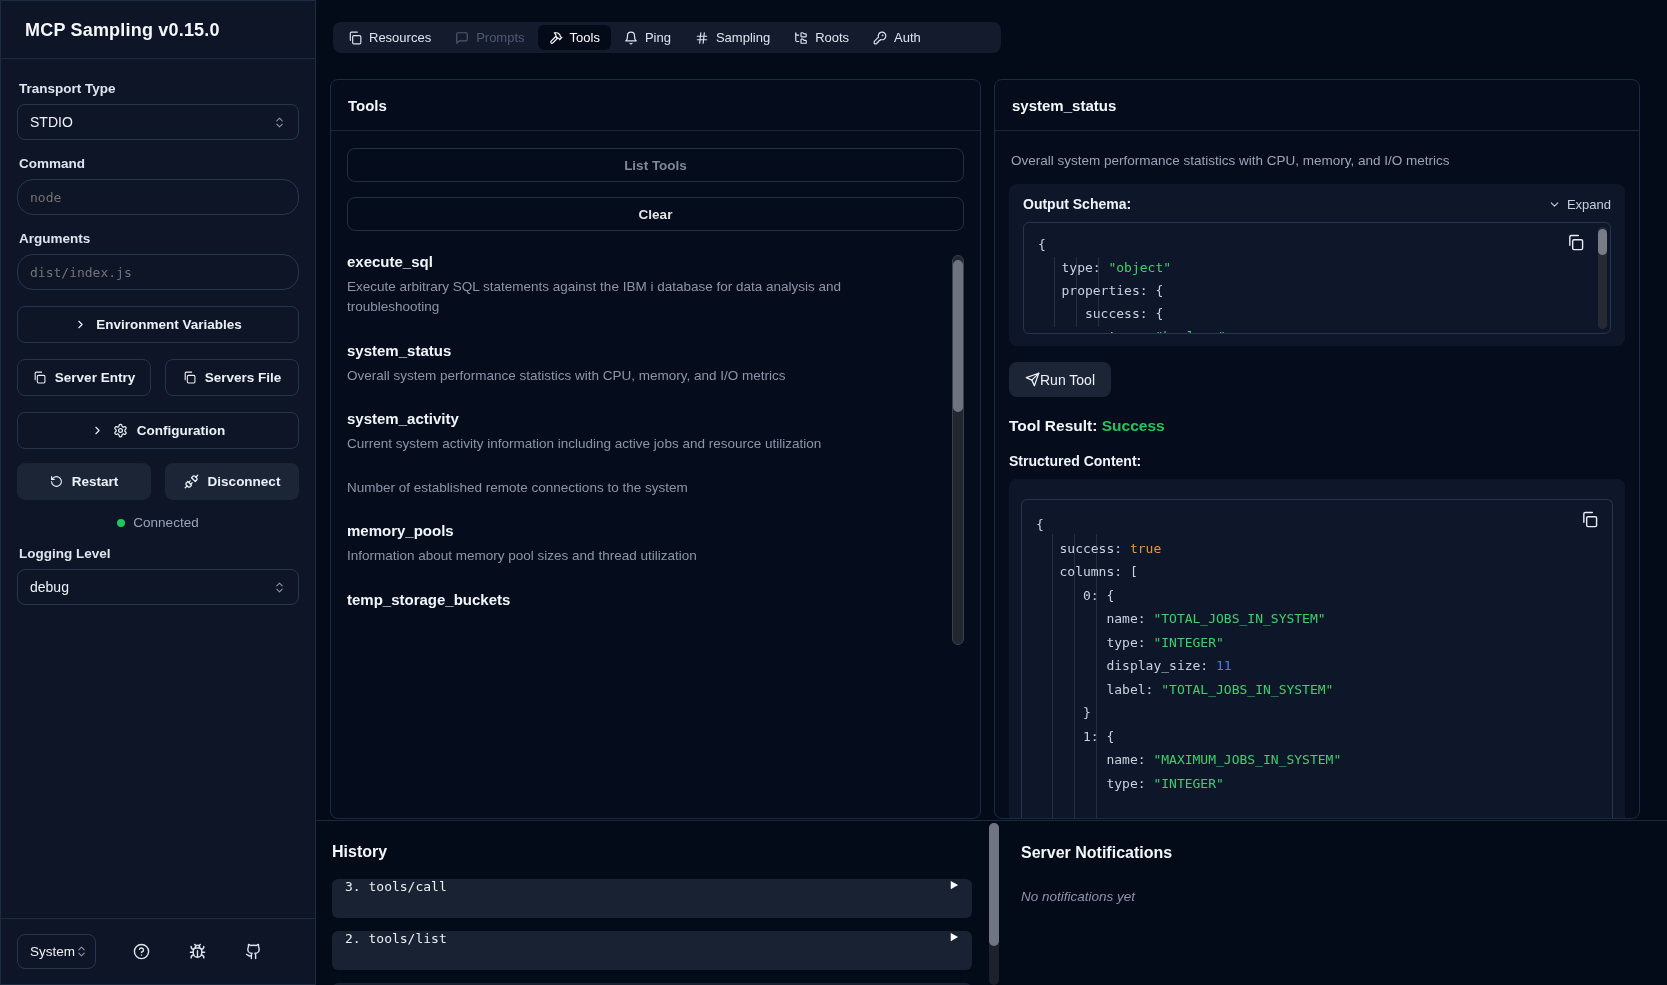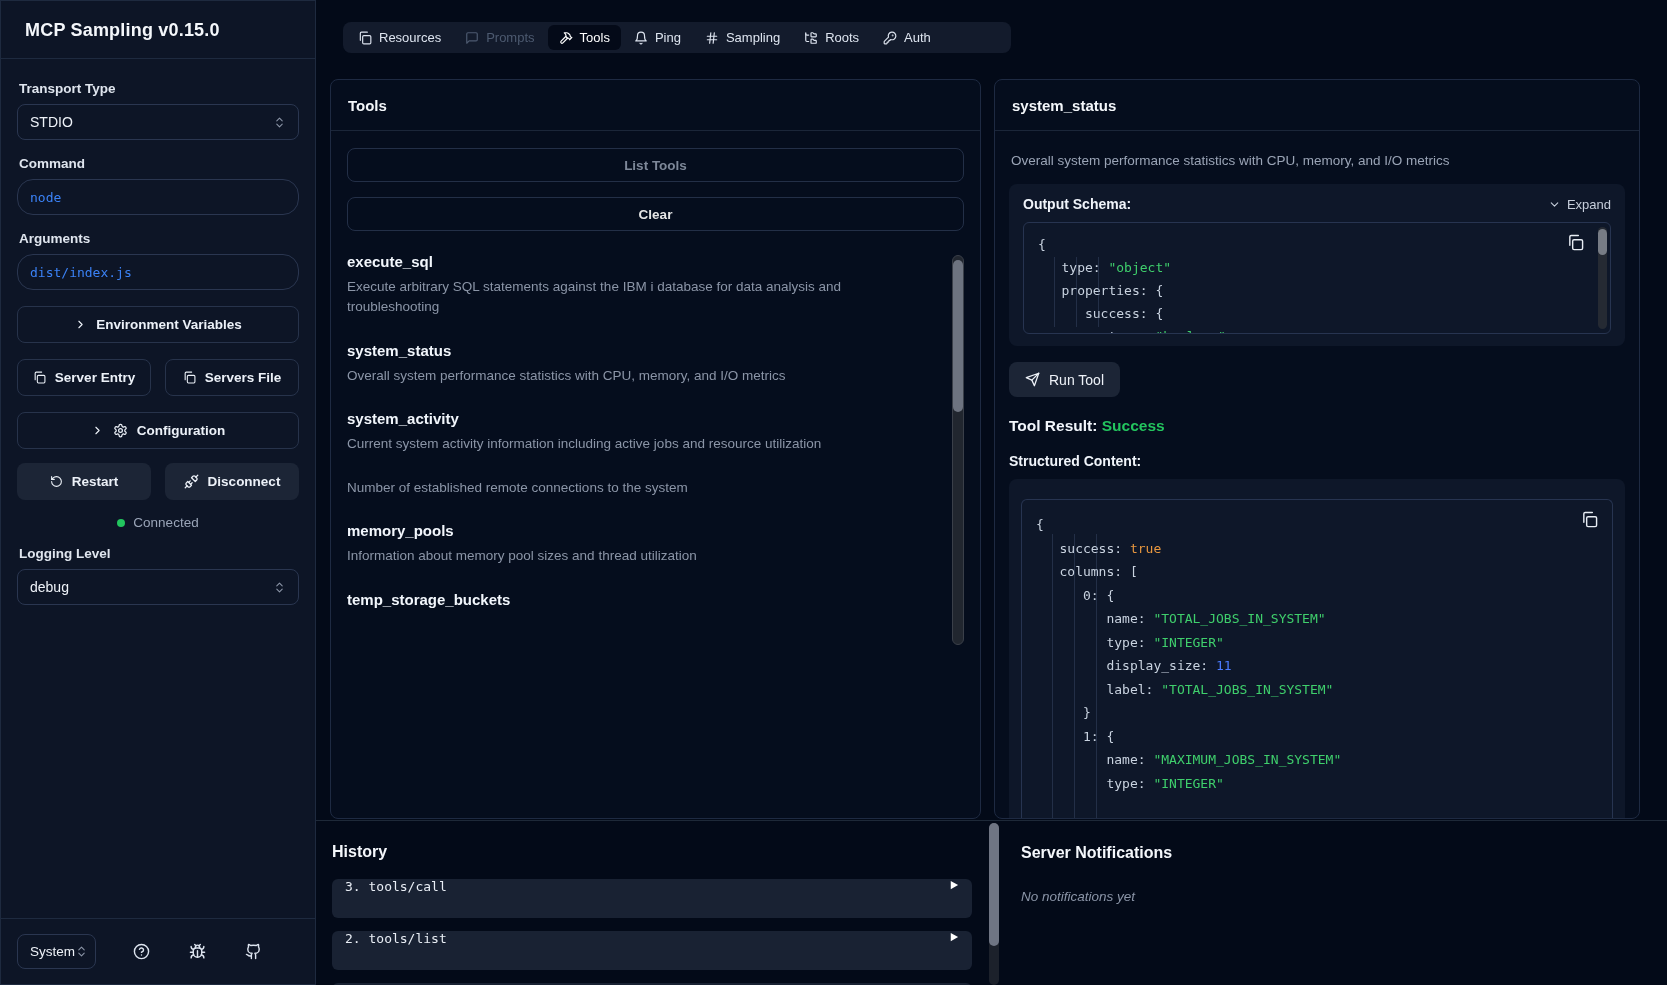--- a/index.html
+++ b/index.html
@@ -13,37 +13,37 @@
   .app { display:flex; width:100%; height:100%; }
 
   
   .sidebar { width:316px; flex-shrink:0; background:#0d1526; border:1px solid #1e2a3f; display:flex; flex-direction:column; }
   .sb-head { padding:19px 24px 17px; border-bottom:1px solid #1e2a3f; }
   .sb-title { font-size:18px; font-weight:700; color:#f4f7fb; letter-spacing:.2px; }
   .sb-body { padding:6px 16px 0; }
   .sb-label { font-size:13.5px; font-weight:700; color:#dfe5ee; margin:16px 2px 8px; }
   .select { height:36px; border:1px solid #2a3650; border-radius:8px; display:flex; align-items:center; justify-content:space-between; padding:0 12px; font-size:14px; color:#eef2f8; cursor:pointer; background:transparent; }
   .select .chevrons { color:#8b95a7; }
-  .tinput { width:100%; height:36px; border:1px solid #2a3650; border-radius:16px; padding:0 12px; font-family:"DejaVu Sans Mono",monospace; font-size:13px; color:#3b82f6; background:transparent; outline:none; }
+  .tinput { width:100%; height:36px; border:1px solid #2a3650; border-radius:16px; padding:0 12px; font-family:"DejaVu Sans Mono",monospace; font-size:13px; color:#737373; background:transparent; outline:none; }
   .btn-outline { width:100%; height:37px; border:1px solid #27334b; border-radius:8px; background:transparent; display:flex; align-items:center; justify-content:center; gap:9px; font-size:13.5px; font-weight:600; color:#ecf1f8; cursor:pointer; font-family:inherit; }
   .btn-filled { border:none; background:#1c2536; }
   .mt16 { margin-top:16px; } .mt14 { margin-top:14px; }
   .row2 { display:flex; gap:14px; } .row2 > * { flex:1; }
   .status { display:flex; align-items:center; justify-content:center; gap:8px; margin-top:15px; font-size:13.5px; color:#9aa5b8; }
   .dot { width:8px; height:8px; border-radius:50%; background:#22c55e; }
   .sb-footer { margin-top:auto; border-top:1px solid #1e2a3f; padding:15px 16px; display:flex; align-items:center; }
   .sb-footer .select { width:79px; height:35px; font-size:13.5px; flex-shrink:0; }
   .sb-icons { flex:1; display:flex; justify-content:space-evenly; align-items:center; color:#dde4ef; }
   .icon-btn { cursor:pointer; color:#dde4ef; background:none; border:none; padding:2px; }
 
   
   .main { flex:1; display:flex; flex-direction:column; min-width:0; }
   .top { height:820px; position:relative; }
 
-  .tabbar { position:absolute; left:27px; top:22px; width:668px; height:31px; background:#131b2c; border-radius:8px; display:flex; align-items:center; padding:0 4px; gap:2px; }
+  .tabbar { position:absolute; left:17px; top:22px; width:668px; height:31px; background:#131b2c; border-radius:8px; display:flex; align-items:center; padding:0 4px; gap:2px; }
   .tab { display:flex; align-items:center; gap:7px; height:25px; padding:0 11px; border-radius:6px; font-size:13px; font-weight:500; color:#dde4ef; cursor:pointer; background:transparent; border:none; font-family:inherit; }
   .tab .ico { width:14px; height:14px; }
   .tab.active { background:#040a18; color:#ffffff; }
   .tab.disabled { color:#4d5a70; }
 
   .panels { position:absolute; left:14px; top:79px; right:27px; bottom:1px; display:flex; gap:13px; }
   .card { border:1px solid #1e2a42; border-radius:8px; background:#050d1d; display:flex; flex-direction:column; min-width:0; }
   .tools-card { width:651px; flex-shrink:0; }
   .result-card { flex:1; }
   .card-head { padding:17px 17px 16px; border-bottom:1px solid #1b2639; font-size:15px; font-weight:700; color:#f4f7fb; }
@@ -73,21 +73,21 @@
   .structured-box .code { line-height:23.5px; padding-top:13px; }
   .cl { white-space:pre; }
   .ck { color:#c9d3e0; }
   .cv.str { color:#3fcf6c; } .cv.num { color:#4b7bff; } .cv.bool { color:#e8973f; }
   .copy-btn { position:absolute; top:11px; color:#e8edf4; cursor:pointer; background:none; border:none; }
   .copy-btn.r26 { right:26px; } .copy-btn.r14 { right:14px; }
   .cb-scroll { position:absolute; top:4px; bottom:4px; right:3px; width:9px; background:#252a33; border-radius:5px; }
   .cb-thumb { position:absolute; top:2px; left:0; right:0; height:26px; background:#777c85; border-radius:5px; }
   .guide { position:absolute; top:34px; bottom:6px; width:1px; background:rgba(88,110,150,.28); }
 
-  .run-btn { margin-top:16px; align-self:flex-start; display:flex; align-items:center; gap:9px; background:#1c2536; border:none; border-radius:8px; height:35px; padding:0 16px; font-size:14px; font-weight:500; color:#eef2f8; cursor:pointer; font-family:inherit; }
+  .run-btn { margin-top:16px; align-self:flex-start; display:flex; align-items:center; background:#1c2536; border:none; border-radius:8px; height:35px; padding:0 16px; font-size:14px; font-weight:500; color:#eef2f8; cursor:pointer; font-family:inherit; }
   .tool-result { margin-top:20px; font-size:15.5px; font-weight:700; color:#f2f6fc; }
   .tool-result .success { color:#23c45e; }
   .structured-label { margin-top:18px; font-size:14px; font-weight:700; color:#f0f4fa; }
   .structured-card { margin-top:10px; background:#0e1729; border-radius:8px 8px 0 0; padding:10px 12px 0; flex:1; min-height:0; }
   .codebox.structured-box { height:100%; border-radius:6px 6px 0 0; border-bottom:none; }
 
   
   .bottom { flex:1; min-height:0; border-top:1px solid #1e2938; display:flex; }
   .history-pane { width:685px; flex-shrink:0; position:relative; padding:22px 0 0 16px; overflow:hidden; }
   .pane-title { font-size:16px; font-weight:700; color:#f4f7fb; }

